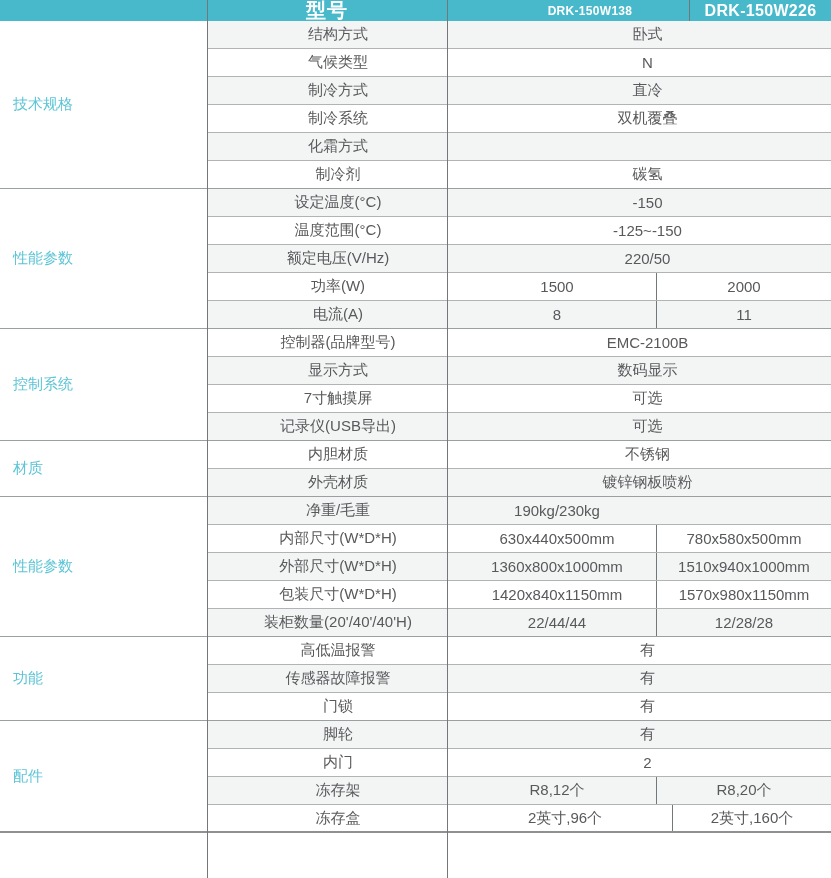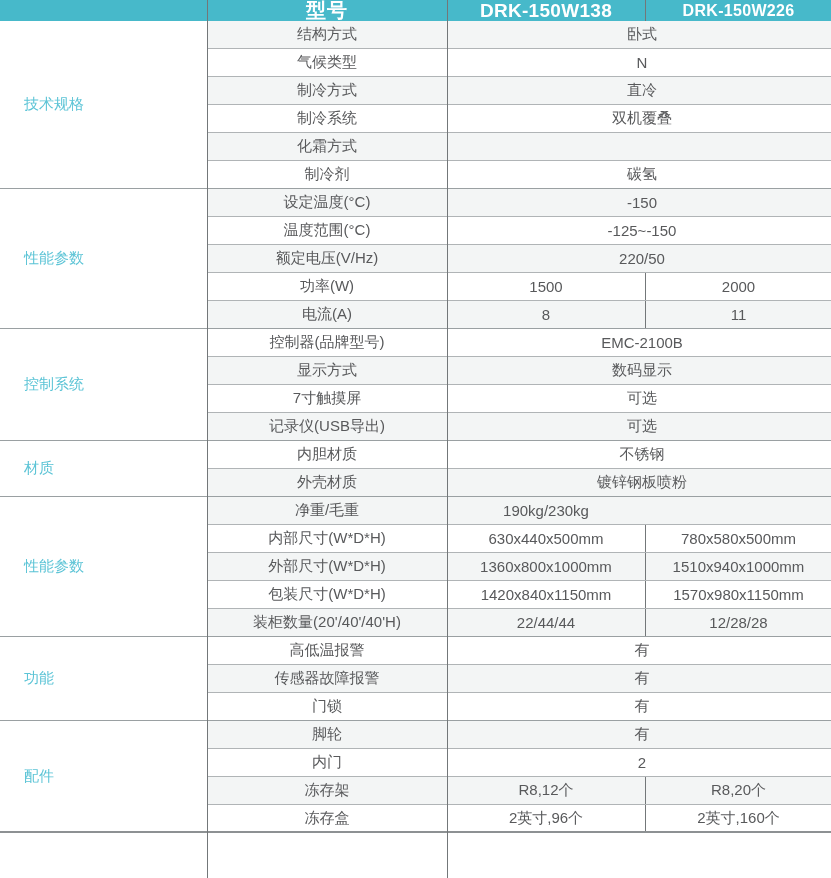--- a/index.html
+++ b/index.html
@@ -31,46 +31,47 @@
     height:21px;
     background:var(--teal);
     color:var(--headertext);
   }
   .h-cell{
     display:flex;align-items:center;justify-content:center;
     font-weight:bold;
   }
   .h-spacer{width:207px;}
   .h-model-label{width:240px;font-size:20px;letter-spacing:1px;}
-  .h-model-1{width:198px;font-size:19px;letter-spacing:0.3px;}
+  .h-model-1{width:198px;font-size:12px;letter-spacing:0.3px;margin-left:44px;}
   .h-model-2{flex:1;font-size:16px;letter-spacing:0.3px;border-left:1px solid var(--vline);}
   
   .section{
     display:flex;
     border-bottom:1px solid var(--sectline);
   }
   .section:last-child{border-bottom:2px solid var(--bottom);}
   .category-cell{
     width:207px;
     display:flex;align-items:center;
-    padding-left:24px;
+    padding-left:13px;
     font-size:15px;
     color:var(--cat);
     background:#ffffff;
   }
   .rows{flex:1;display:flex;flex-direction:column;}
   .row{
     display:flex;
     height:28px;
     border-bottom:1px solid var(--rowline);
     background:#ffffff;
+    padding-left:11px;
   }
   .row.gray{background:var(--rowgray);}
   .rows .row:last-child{border-bottom:none;height:27px;}
-  .section:last-child .rows .row:last-child{height:26px;}
+  .section:last-child .rows .row:last-child{height:26px;gap:8px;}
   .cell{
     display:flex;align-items:center;justify-content:center;
     font-size:15px;
     color:var(--text);
     white-space:nowrap;
   }
   .param-cell{width:240px;}
   .value-merged{flex:1;margin-left:6px;}
   .value-1{width:198px;}
   .value-2{flex:1;border-left:1px solid var(--vline);}

